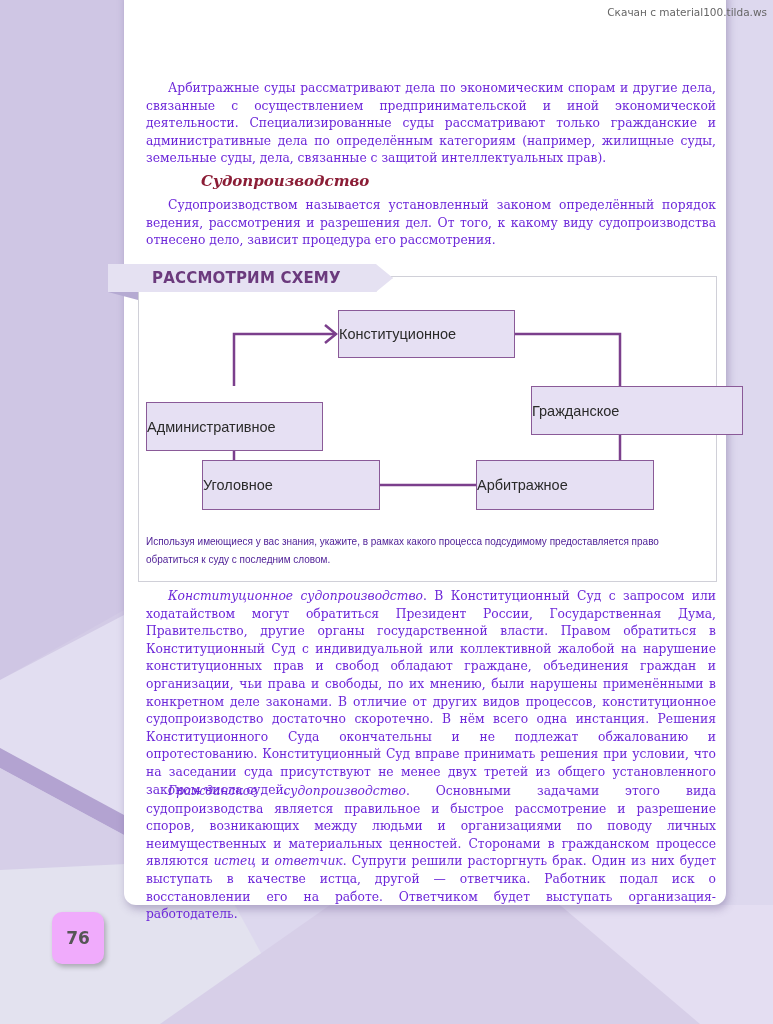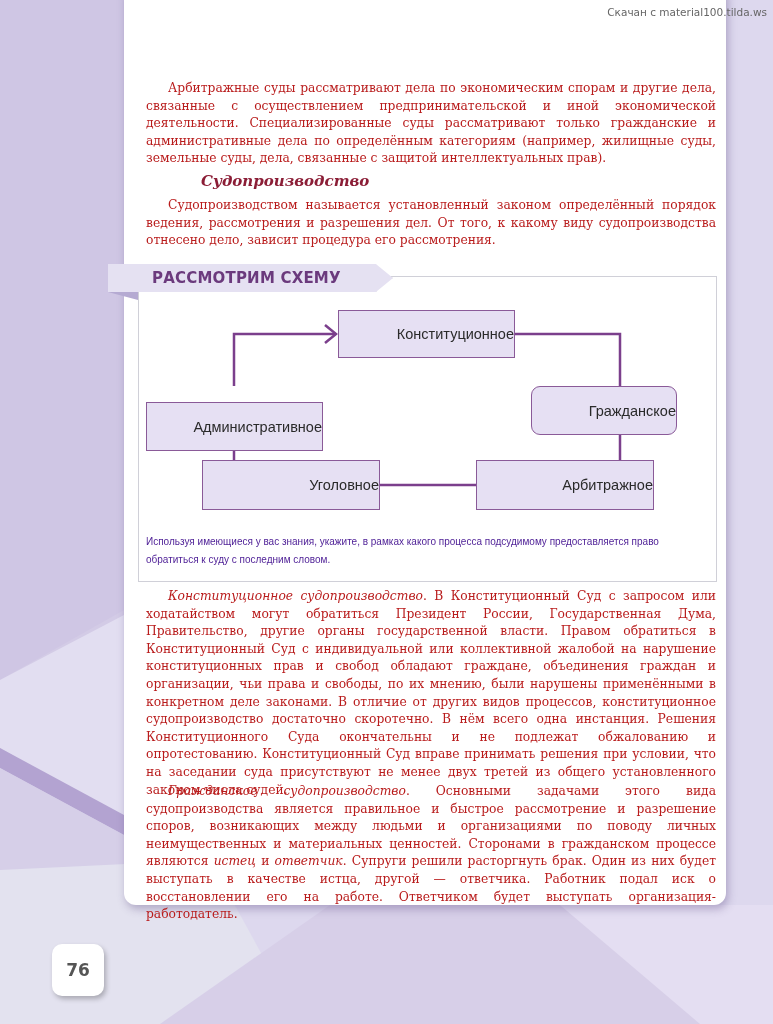--- a/index.html
+++ b/index.html
@@ -15,21 +15,21 @@
     box-shadow: 2px 4px 8px rgba(80,60,120,0.35);
   }
   .watermark {
     position:absolute; right:6px; top:6px;
     font-family:"DejaVu Sans", sans-serif; font-size:10.5px; color:#666;
     z-index:5;
     margin-left:40px;
   }
   .text {
     position:absolute; left:146px; width:570px;
-    font-size:12.3px; line-height:17.6px; color:#b91c1c;
+    font-size:12.3px; line-height:17.6px; color:#6d28d9;
     text-align:justify;
   }
   .text p { margin:0; text-indent:22px; }
   .sec-head {
     position:absolute; left:168px; top:172px;
     font-style:italic; font-weight:bold; font-size:15px; color:#8b1d36;
     font-family:"DejaVu Serif", serif;
     margin-left:33px;
   }
   .scheme-frame {
@@ -46,35 +46,35 @@
     position:absolute; left:108px; top:292px; width:30px; height:8px;
     background:#b5aad2; clip-path: polygon(0 0, 100% 0, 100% 100%);
   }
   .banner-text {
     position:absolute; left:152px; top:269px;
     font-family:"DejaVu Sans", sans-serif; font-weight:bold;
     font-size:15px; color:#6b3a7d; letter-spacing:0.2px;
   }
   .node {
     position:absolute; background:#e6e0f3; border:1.5px solid #8a5a98;
-    display:flex; align-items:center; justify-content:flex-end;
+    display:flex; align-items:center; justify-content:flex-start;
     font-family:"Liberation Sans", sans-serif; font-size:14.5px; color:#2a2a2a;
     box-sizing:border-box;
   }
   .conn { position:absolute; left:0; top:0; width:773px; height:1024px; pointer-events:none; }
   .caption {
     position:absolute; left:146px; top:533px; width:566px;
     font-family:"Liberation Sans", sans-serif; font-size:10px; line-height:18px; color:#4c1d95;
   }
   .page-num {
     position:absolute; left:52px; top:912px; width:52px; height:52px;
-    background:#ffffff; border-radius:10px;
+    background:#f0abfc; border-radius:10px;
     box-shadow:2px 3px 5px rgba(0,0,0,.25);
     display:flex; align-items:center; justify-content:center;
-    font-family:"DejaVu Sans", sans-serif; font-weight:bold; font-size:17px; color:#555;margin-top:32px;
+    font-family:"DejaVu Sans", sans-serif; font-weight:bold; font-size:17px; color:#555;
   }
   i.it { font-style:italic; }
 </style>
 </head>
 <body>
 
 <svg class="bg" viewBox="0 0 773 1024" preserveAspectRatio="none">
   <rect x="0" y="0" width="773" height="1024" fill="#ddd8ee"></rect>
   <rect x="0" y="0" width="124" height="1024" fill="#d3cbe6"></rect>
   <polygon points="0,0 124,0 124,610 0,680" fill="#cfc6e4"></polygon>
@@ -120,21 +120,21 @@
     <line x1="379" y1="485" x2="476" y2="485"></line>
   </g>
 </svg>
 
 <div class="node" style="left:338px; top:310px; width:177px; height:48px;">
   <span>Конституционное</span>
 </div>
 <div class="node" style="left:146px; top:402px; width:177px; height:49px;">
   <span>Административное</span>
 </div>
-<div class="node" style="left:531px; top:386px; width:146px; height:49px;border-radius:9px;">
+<div class="node" style="left:531px; top:386px; width:212px; height:49px;">
   <span>Гражданское</span>
 </div>
 <div class="node" style="left:202px; top:460px; width:178px; height:50px;">
   <span>Уголовное</span>
 </div>
 <div class="node" style="left:476px; top:460px; width:178px; height:50px;">
   <span>Арбитражное</span>
 </div>
 
 <div class="caption">Используя имеющиеся у вас знания, укажите, в рамках какого процесса подсудимому предоставляется право обратиться к суду с последним словом.</div>

